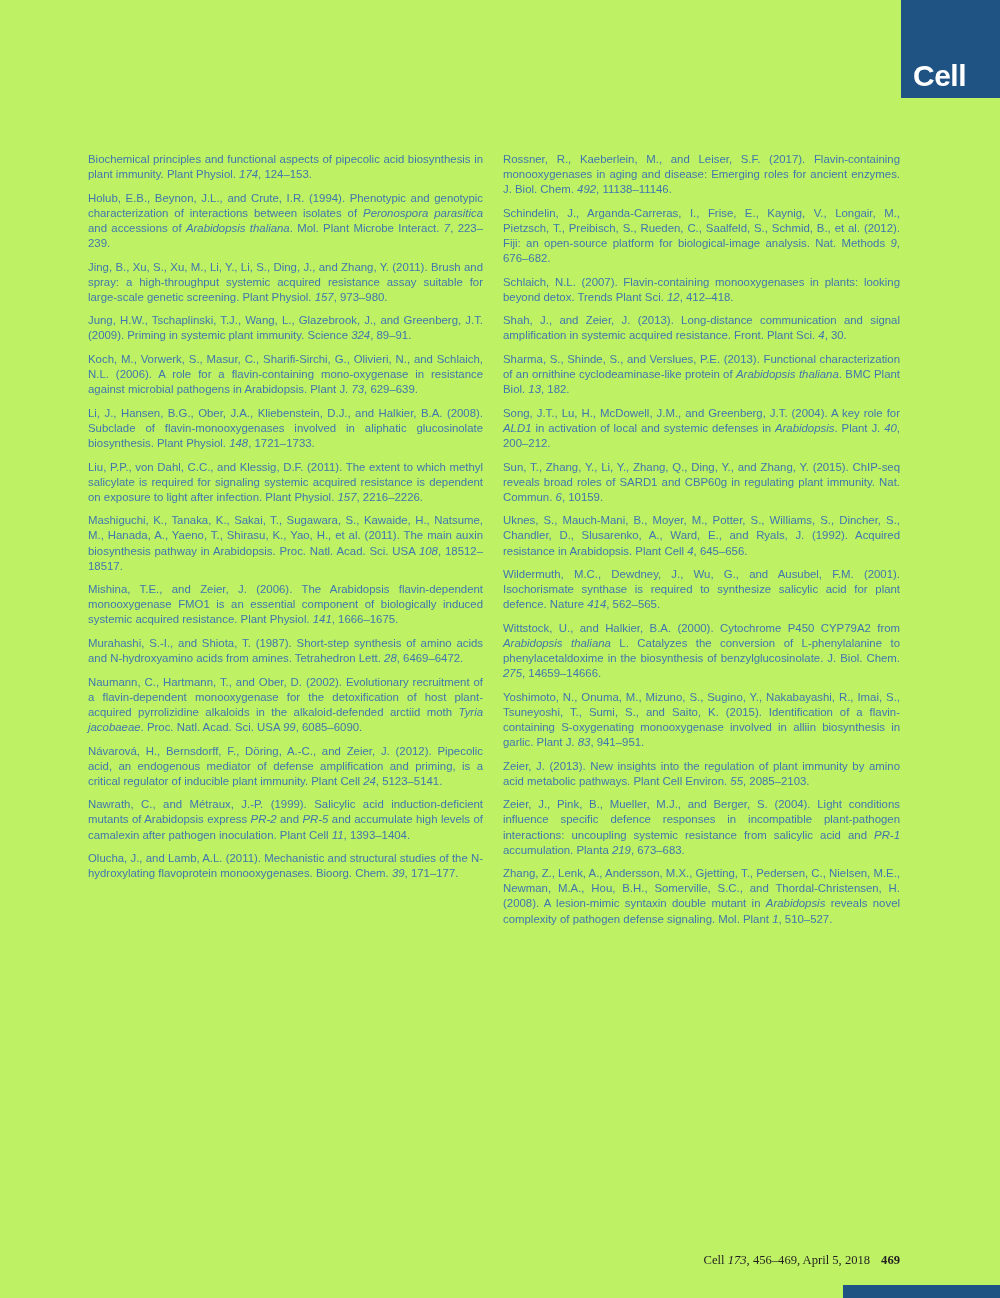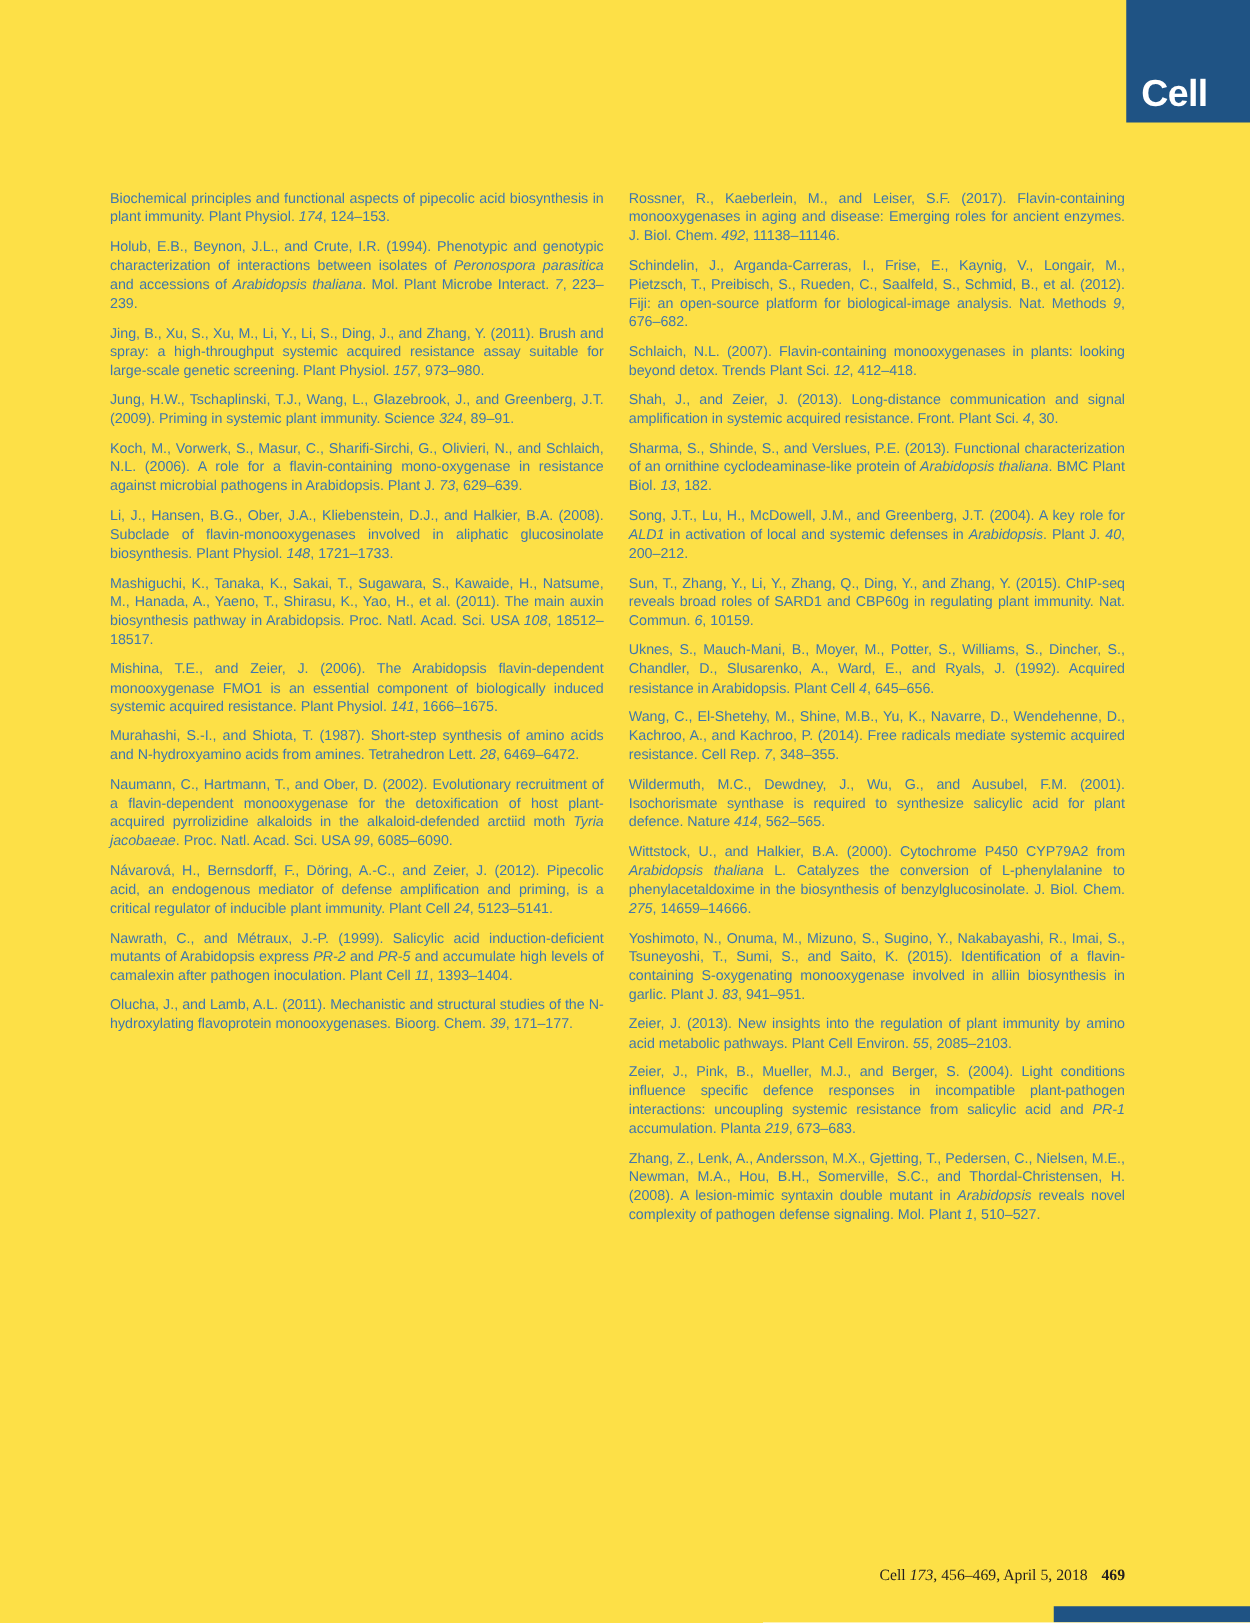--- a/index.html
+++ b/index.html
@@ -1,20 +1,20 @@
 <!DOCTYPE html>
 <html lang="en"><head>
 <meta charset="utf-8">
 <style>
   html,body{margin:0;padding:0;background:#ffffff;}
   .page{
     position:relative;
     width:1000px;
     height:1298px;
-    background:#fde047;
+    background:#bef264;
     overflow:hidden;
     font-family:"Liberation Sans","DejaVu Sans",sans-serif;
   }
   
   .logo-box{
     position:absolute;
     top:0;
     right:0;
     width:99px;
     height:98px;
@@ -84,38 +84,38 @@
   </div>
 
   <div class="columns">
     <div class="col left">
         <p class="ref">Biochemical principles and functional aspects of pipecolic acid biosynthesis in plant immunity. Plant Physiol. <i>174</i>, 124–153.</p>
         <p class="ref">Holub, E.B., Beynon, J.L., and Crute, I.R. (1994). Phenotypic and genotypic characterization of interactions between isolates of <i>Peronospora parasitica</i> and accessions of <i>Arabidopsis thaliana</i>. Mol. Plant Microbe Interact. <i>7</i>, 223–239.</p>
         <p class="ref">Jing, B., Xu, S., Xu, M., Li, Y., Li, S., Ding, J., and Zhang, Y. (2011). Brush and spray: a high-throughput systemic acquired resistance assay suitable for large-scale genetic screening. Plant Physiol. <i>157</i>, 973–980.</p>
         <p class="ref">Jung, H.W., Tschaplinski, T.J., Wang, L., Glazebrook, J., and Greenberg, J.T. (2009). Priming in systemic plant immunity. Science <i>324</i>, 89–91.</p>
         <p class="ref">Koch, M., Vorwerk, S., Masur, C., Sharifi-Sirchi, G., Olivieri, N., and Schlaich, N.L. (2006). A role for a flavin-containing mono-oxygenase in resistance against microbial pathogens in Arabidopsis. Plant J. <i>73</i>, 629–639.</p>
         <p class="ref">Li, J., Hansen, B.G., Ober, J.A., Kliebenstein, D.J., and Halkier, B.A. (2008). Subclade of flavin-monooxygenases involved in aliphatic glucosinolate biosynthesis. Plant Physiol. <i>148</i>, 1721–1733.</p>
+        <p class="ref">Liu, P.P., von Dahl, C.C., and Klessig, D.F. (2011). The extent to which methyl salicylate is required for signaling systemic acquired resistance is dependent on exposure to light after infection. Plant Physiol. <i>157</i>, 2216–2226.</p>
         <p class="ref">Mashiguchi, K., Tanaka, K., Sakai, T., Sugawara, S., Kawaide, H., Natsume, M., Hanada, A., Yaeno, T., Shirasu, K., Yao, H., et al. (2011). The main auxin biosynthesis pathway in Arabidopsis. Proc. Natl. Acad. Sci. USA <i>108</i>, 18512–18517.</p>
         <p class="ref">Mishina, T.E., and Zeier, J. (2006). The Arabidopsis flavin-dependent monooxygenase FMO1 is an essential component of biologically induced systemic acquired resistance. Plant Physiol. <i>141</i>, 1666–1675.</p>
         <p class="ref">Murahashi, S.-I., and Shiota, T. (1987). Short-step synthesis of amino acids and N-hydroxyamino acids from amines. Tetrahedron Lett. <i>28</i>, 6469–6472.</p>
         <p class="ref">Naumann, C., Hartmann, T., and Ober, D. (2002). Evolutionary recruitment of a flavin-dependent monooxygenase for the detoxification of host plant-acquired pyrrolizidine alkaloids in the alkaloid-defended arctiid moth <i>Tyria jacobaeae</i>. Proc. Natl. Acad. Sci. USA <i>99</i>, 6085–6090.</p>
         <p class="ref">Návarová, H., Bernsdorff, F., Döring, A.-C., and Zeier, J. (2012). Pipecolic acid, an endogenous mediator of defense amplification and priming, is a critical regulator of inducible plant immunity. Plant Cell <i>24</i>, 5123–5141.</p>
         <p class="ref">Nawrath, C., and Métraux, J.-P. (1999). Salicylic acid induction-deficient mutants of Arabidopsis express <i>PR-2</i> and <i>PR-5</i> and accumulate high levels of camalexin after pathogen inoculation. Plant Cell <i>11</i>, 1393–1404.</p>
         <p class="ref">Olucha, J., and Lamb, A.L. (2011). Mechanistic and structural studies of the N-hydroxylating flavoprotein monooxygenases. Bioorg. Chem. <i>39</i>, 171–177.</p>
       </div>
     <div class="col right">
         <p class="ref">Rossner, R., Kaeberlein, M., and Leiser, S.F. (2017). Flavin-containing monooxygenases in aging and disease: Emerging roles for ancient enzymes. J. Biol. Chem. <i>492</i>, 11138–11146.</p>
         <p class="ref">Schindelin, J., Arganda-Carreras, I., Frise, E., Kaynig, V., Longair, M., Pietzsch, T., Preibisch, S., Rueden, C., Saalfeld, S., Schmid, B., et al. (2012). Fiji: an open-source platform for biological-image analysis. Nat. Methods <i>9</i>, 676–682.</p>
         <p class="ref">Schlaich, N.L. (2007). Flavin-containing monooxygenases in plants: looking beyond detox. Trends Plant Sci. <i>12</i>, 412–418.</p>
         <p class="ref">Shah, J., and Zeier, J. (2013). Long-distance communication and signal amplification in systemic acquired resistance. Front. Plant Sci. <i>4</i>, 30.</p>
         <p class="ref">Sharma, S., Shinde, S., and Verslues, P.E. (2013). Functional characterization of an ornithine cyclodeaminase-like protein of <i>Arabidopsis thaliana</i>. BMC Plant Biol. <i>13</i>, 182.</p>
         <p class="ref">Song, J.T., Lu, H., McDowell, J.M., and Greenberg, J.T. (2004). A key role for <i>ALD1</i> in activation of local and systemic defenses in <i>Arabidopsis</i>. Plant J. <i>40</i>, 200–212.</p>
         <p class="ref">Sun, T., Zhang, Y., Li, Y., Zhang, Q., Ding, Y., and Zhang, Y. (2015). ChIP-seq reveals broad roles of SARD1 and CBP60g in regulating plant immunity. Nat. Commun. <i>6</i>, 10159.</p>
         <p class="ref">Uknes, S., Mauch-Mani, B., Moyer, M., Potter, S., Williams, S., Dincher, S., Chandler, D., Slusarenko, A., Ward, E., and Ryals, J. (1992). Acquired resistance in Arabidopsis. Plant Cell <i>4</i>, 645–656.</p>
-        <p class="ref">Wang, C., El-Shetehy, M., Shine, M.B., Yu, K., Navarre, D., Wendehenne, D., Kachroo, A., and Kachroo, P. (2014). Free radicals mediate systemic acquired resistance. Cell Rep. <i>7</i>, 348–355.</p>
         <p class="ref">Wildermuth, M.C., Dewdney, J., Wu, G., and Ausubel, F.M. (2001). Isochorismate synthase is required to synthesize salicylic acid for plant defence. Nature <i>414</i>, 562–565.</p>
         <p class="ref">Wittstock, U., and Halkier, B.A. (2000). Cytochrome P450 CYP79A2 from <i>Arabidopsis thaliana</i> L. Catalyzes the conversion of L-phenylalanine to phenylacetaldoxime in the biosynthesis of benzylglucosinolate. J. Biol. Chem. <i>275</i>, 14659–14666.</p>
         <p class="ref">Yoshimoto, N., Onuma, M., Mizuno, S., Sugino, Y., Nakabayashi, R., Imai, S., Tsuneyoshi, T., Sumi, S., and Saito, K. (2015). Identification of a flavin-containing S-oxygenating monooxygenase involved in alliin biosynthesis in garlic. Plant J. <i>83</i>, 941–951.</p>
         <p class="ref">Zeier, J. (2013). New insights into the regulation of plant immunity by amino acid metabolic pathways. Plant Cell Environ. <i>55</i>, 2085–2103.</p>
         <p class="ref">Zeier, J., Pink, B., Mueller, M.J., and Berger, S. (2004). Light conditions influence specific defence responses in incompatible plant-pathogen interactions: uncoupling systemic resistance from salicylic acid and <i>PR-1</i> accumulation. Planta <i>219</i>, 673–683.</p>
         <p class="ref">Zhang, Z., Lenk, A., Andersson, M.X., Gjetting, T., Pedersen, C., Nielsen, M.E., Newman, M.A., Hou, B.H., Somerville, S.C., and Thordal-Christensen, H. (2008). A lesion-mimic syntaxin double mutant in <i>Arabidopsis</i> reveals novel complexity of pathogen defense signaling. Mol. Plant <i>1</i>, 510–527.</p>
       </div>
   </div>
 
   <div class="footer">

